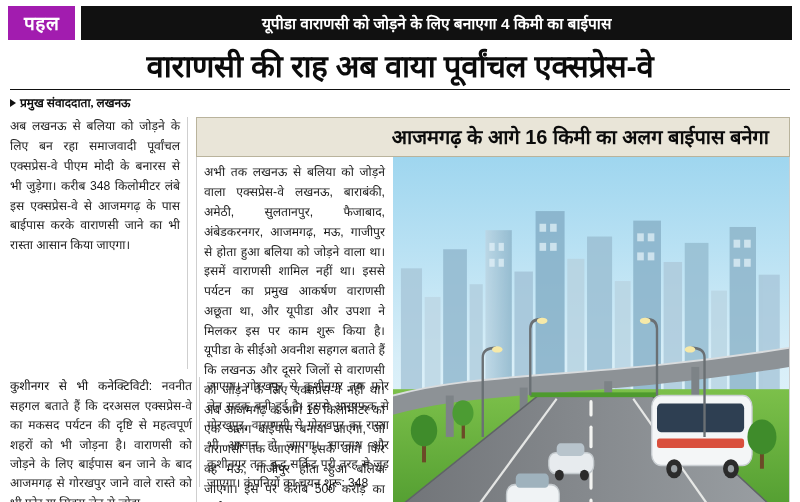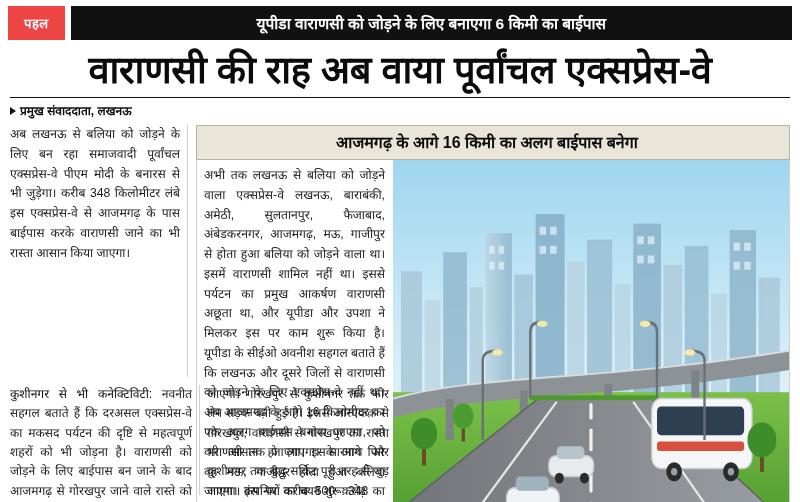--- a/index.html
+++ b/index.html
@@ -18,23 +18,23 @@
   }
 
   
   .topbar {
     display: flex;
     align-items: stretch;
     height: 34px;
     margin: 6px 8px 0 8px;
   }
   .brand-tag {
-    background: #ef4444;
+    background: #a21caf;
     color: #ffffff;
-    font-size: 13px;
+    font-size: 19px;
     font-weight: bold;
     padding: 4px 16px 4px 16px;
     display: flex;
     align-items: center;
     justify-content: center;
     letter-spacing: 0.5px;
   }
   .brand-gap { width: 6px; }
   .topbar-headline {
     flex: 1;
@@ -45,21 +45,21 @@
     display: flex;
     align-items: center;
     justify-content: center;
     text-align: center;
     padding: 2px 8px;
   }
 
   
   .main-headline {
     margin: 10px 10px 2px 10px;
-    font-size: 38px;
+    font-size: 31px;
     line-height: 1.08;
     font-weight: bold;
     color: #0b0b0b;
     text-align: center;
     letter-spacing: -0.3px;
   }
   .hr-thin {
     border: none;
     border-top: 1px solid #111;
     margin: 6px 10px 4px 10px;
@@ -67,20 +67,21 @@
 
   
   .byline {
     margin: 0 0 6px 10px;
     font-size: 12px;
     font-weight: bold;
     color: #111;
     display: flex;
     align-items: center;
     gap: 4px;
+    font-family: Liberation Serif, serif;
   }
   .byline .sq {
     width: 0; height: 0;
     border-left: 6px solid #111;
     border-top: 4px solid transparent;
     border-bottom: 4px solid transparent;
     display: inline-block;
   }
 
   
@@ -103,24 +104,24 @@
 
   .boxed {
     flex: 1;
     display: flex;
     flex-direction: column;
   }
   .box-title {
     background: #e9e5d8;
     border: 1px solid #b9b39c;
     color: #0b0b0b;
-    font-size: 16px;
+    font-size: 20px;
     font-weight: bold;
     padding: 5px 20px 6px 8px;
-    text-align: center;
+    text-align: right;
   }
   .box-body {
     display: flex;
     flex: 1;
     border: 1px solid #cfcfcf;
     border-top: none;
     background: #fff;
   }
   .box-text {
     width: 196px;
@@ -166,21 +167,21 @@
   }
 </style>
 </head>
 <body>
 
 <div class="page">
 
   <div class="topbar">
     <div class="brand-tag">पहल</div>
     <div class="brand-gap"></div>
-    <div class="topbar-headline">यूपीडा वाराणसी को जोड़ने के लिए बनाएगा 6 किमी का बाईपास</div>
+    <div class="topbar-headline">यूपीडा वाराणसी को जोड़ने के लिए बनाएगा 4 किमी का बाईपास</div>
   </div>
 
   <div class="main-headline">वाराणसी की राह अब वाया पूर्वांचल एक्सप्रेस-वे</div>
   <hr class="hr-thin">
 
   <div class="byline">
     <span class="sq"></span>
     <span>प्रमुख संवाददाता, लखनऊ</span>
   </div>
 

